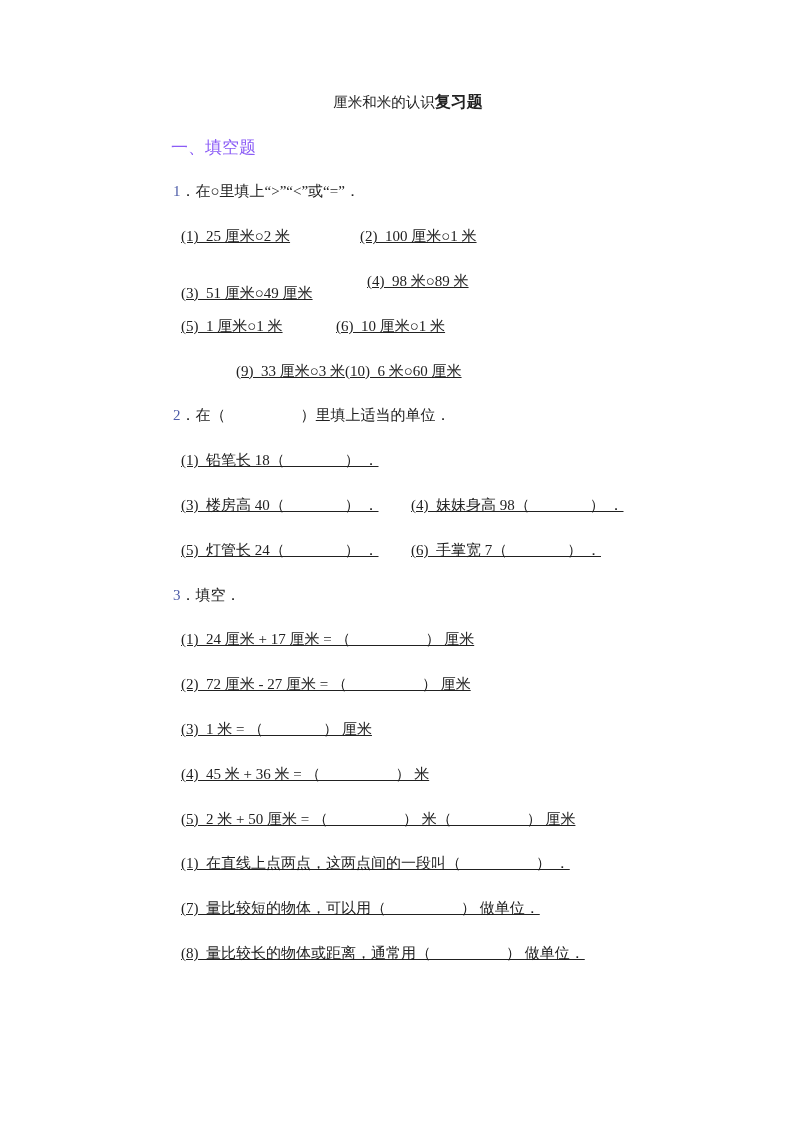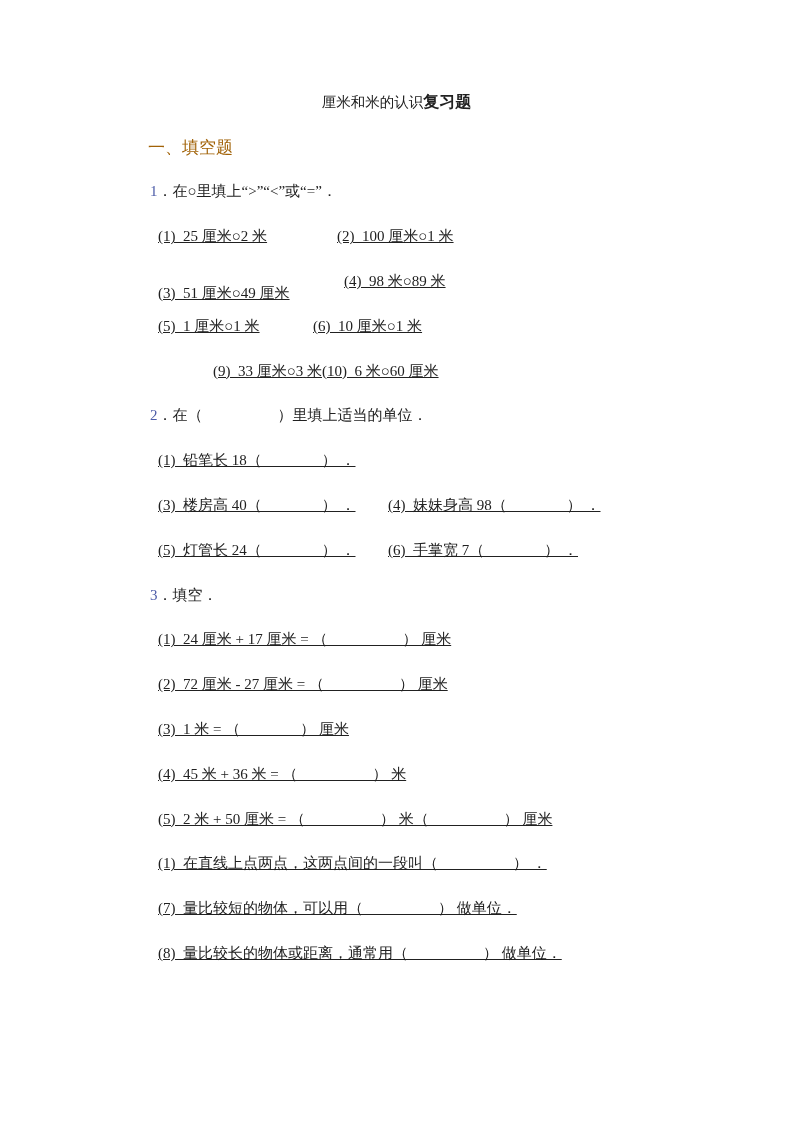--- a/index.html
+++ b/index.html
@@ -18,33 +18,34 @@
   .page {
     padding-top: 80px;
     width: 793px;
     box-sizing: border-box;
   }
   .line {
     height: 44.8px;
     display: flex;
     align-items: center;
     white-space: pre-wrap;
+    padding-left: 23px;
   }
   .title-line {
     justify-content: center;
     font-size: 14.5px;
   }
   .title-bold {
     font-weight: bold;
     font-size: 16px;
   }
   .heading {
     margin-left: 148px;
     font-size: 17px;
-    color: #a16207;
+    color: #8b5cf6;
   }
   .qhead {
     margin-left: 150px;
   }
   .item {
     margin-left: 158px;
     text-decoration: underline;
   }
   .qnum {
     color: #4d5ca8;

